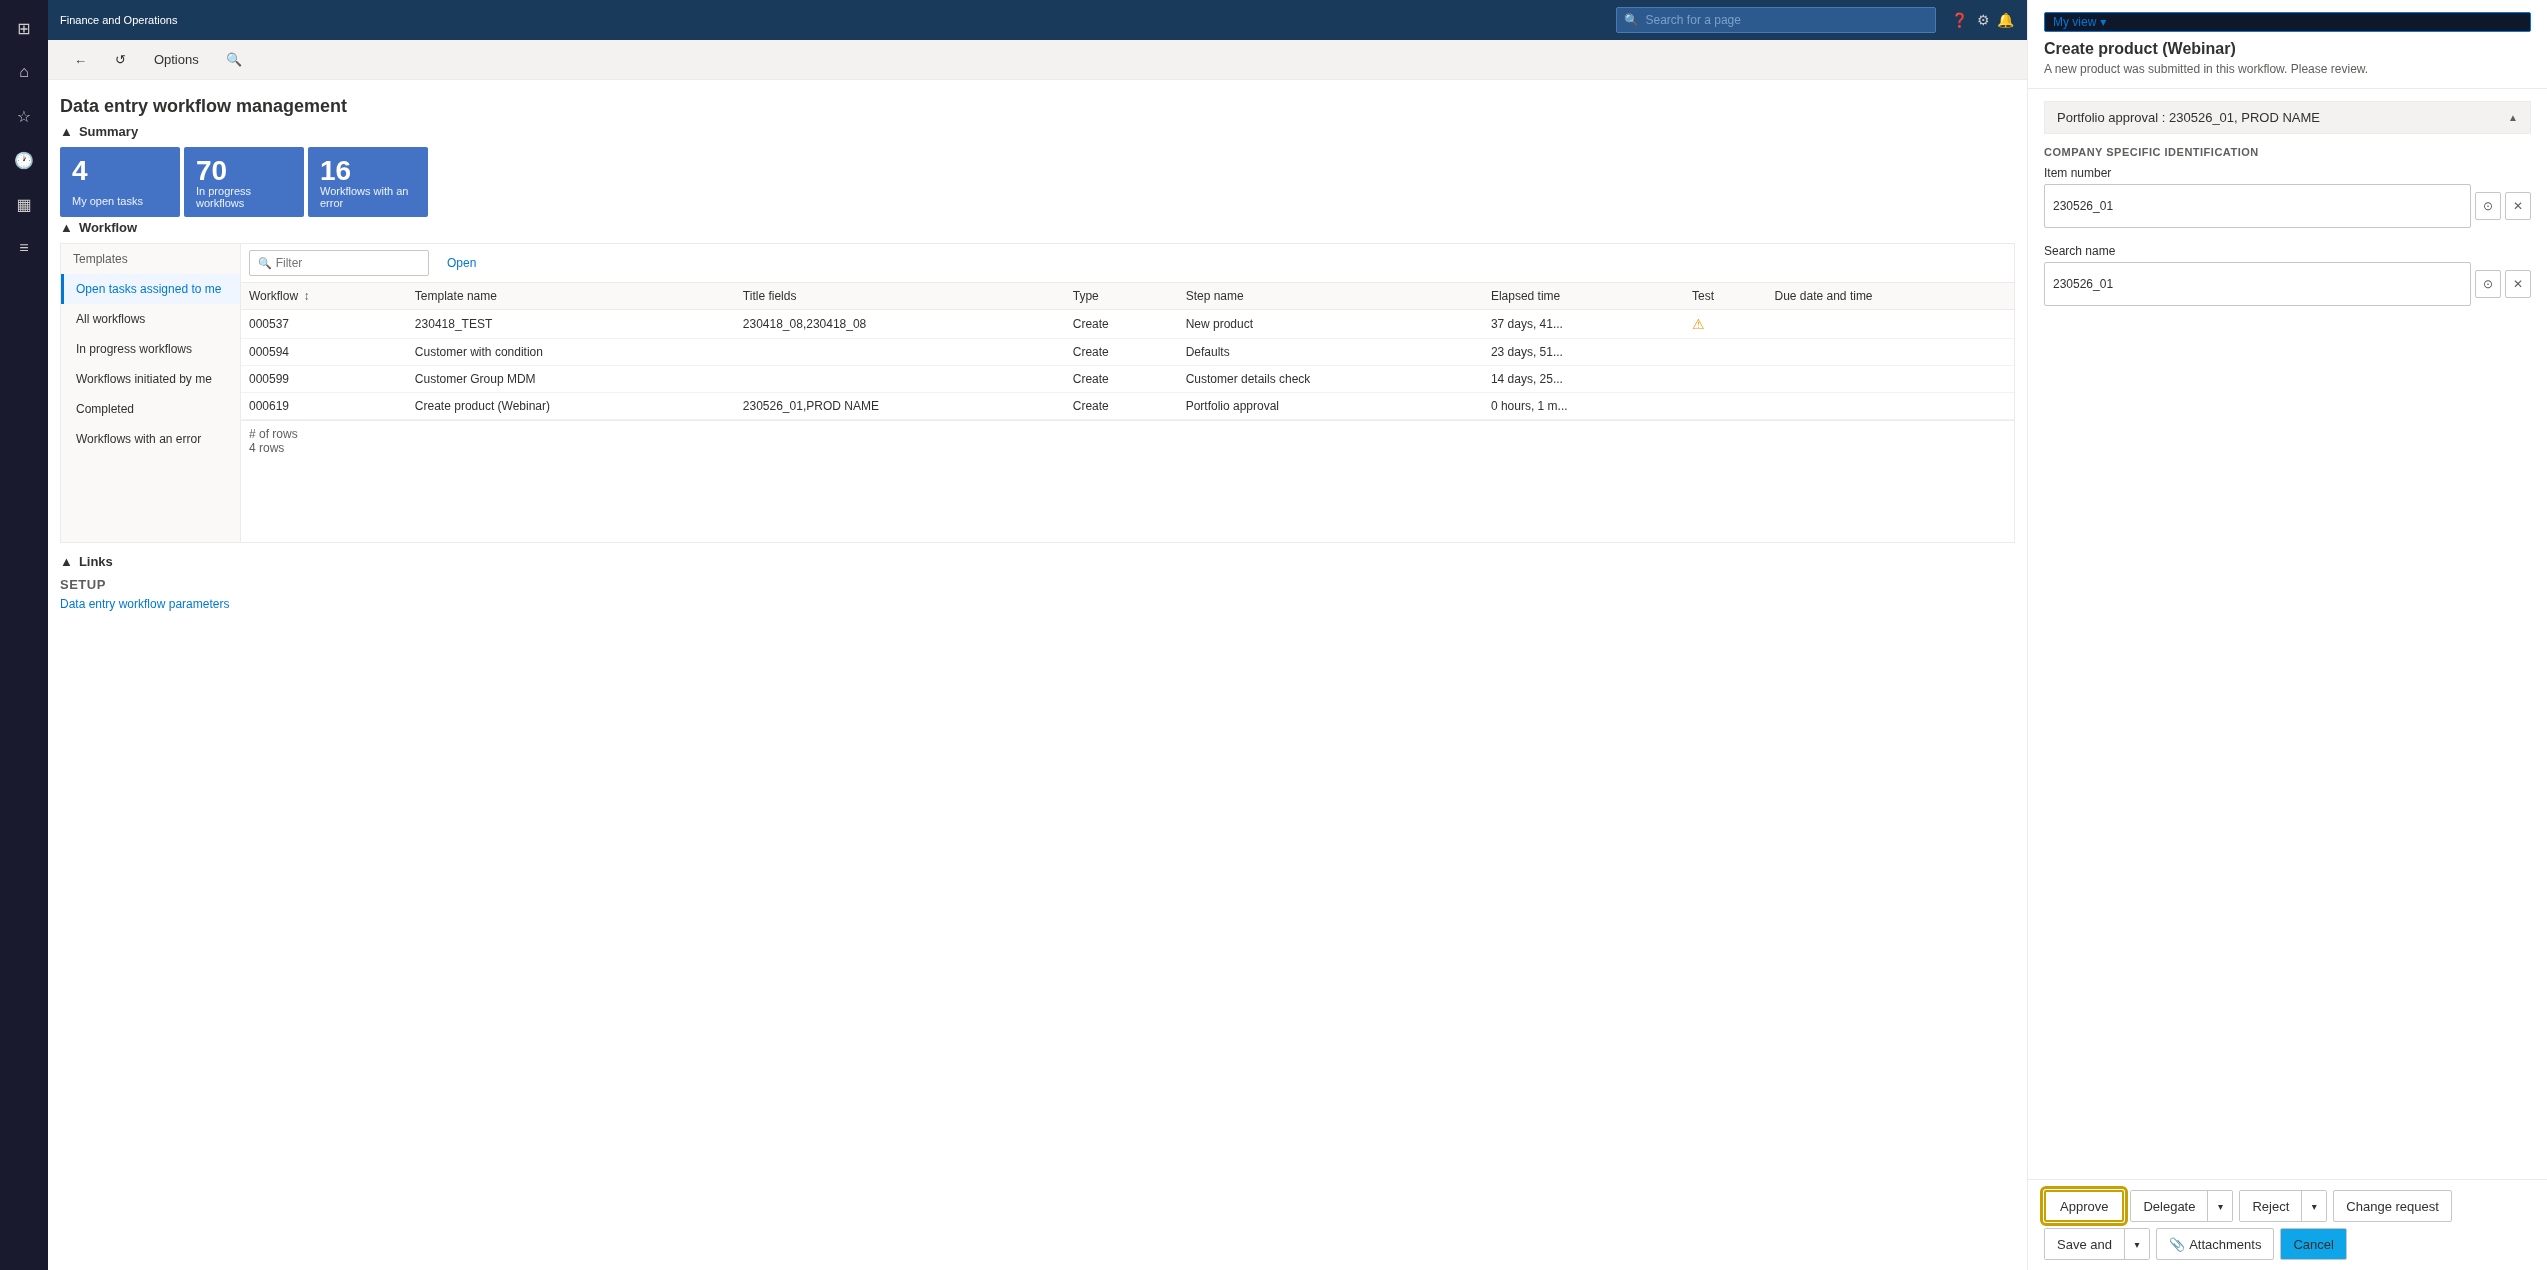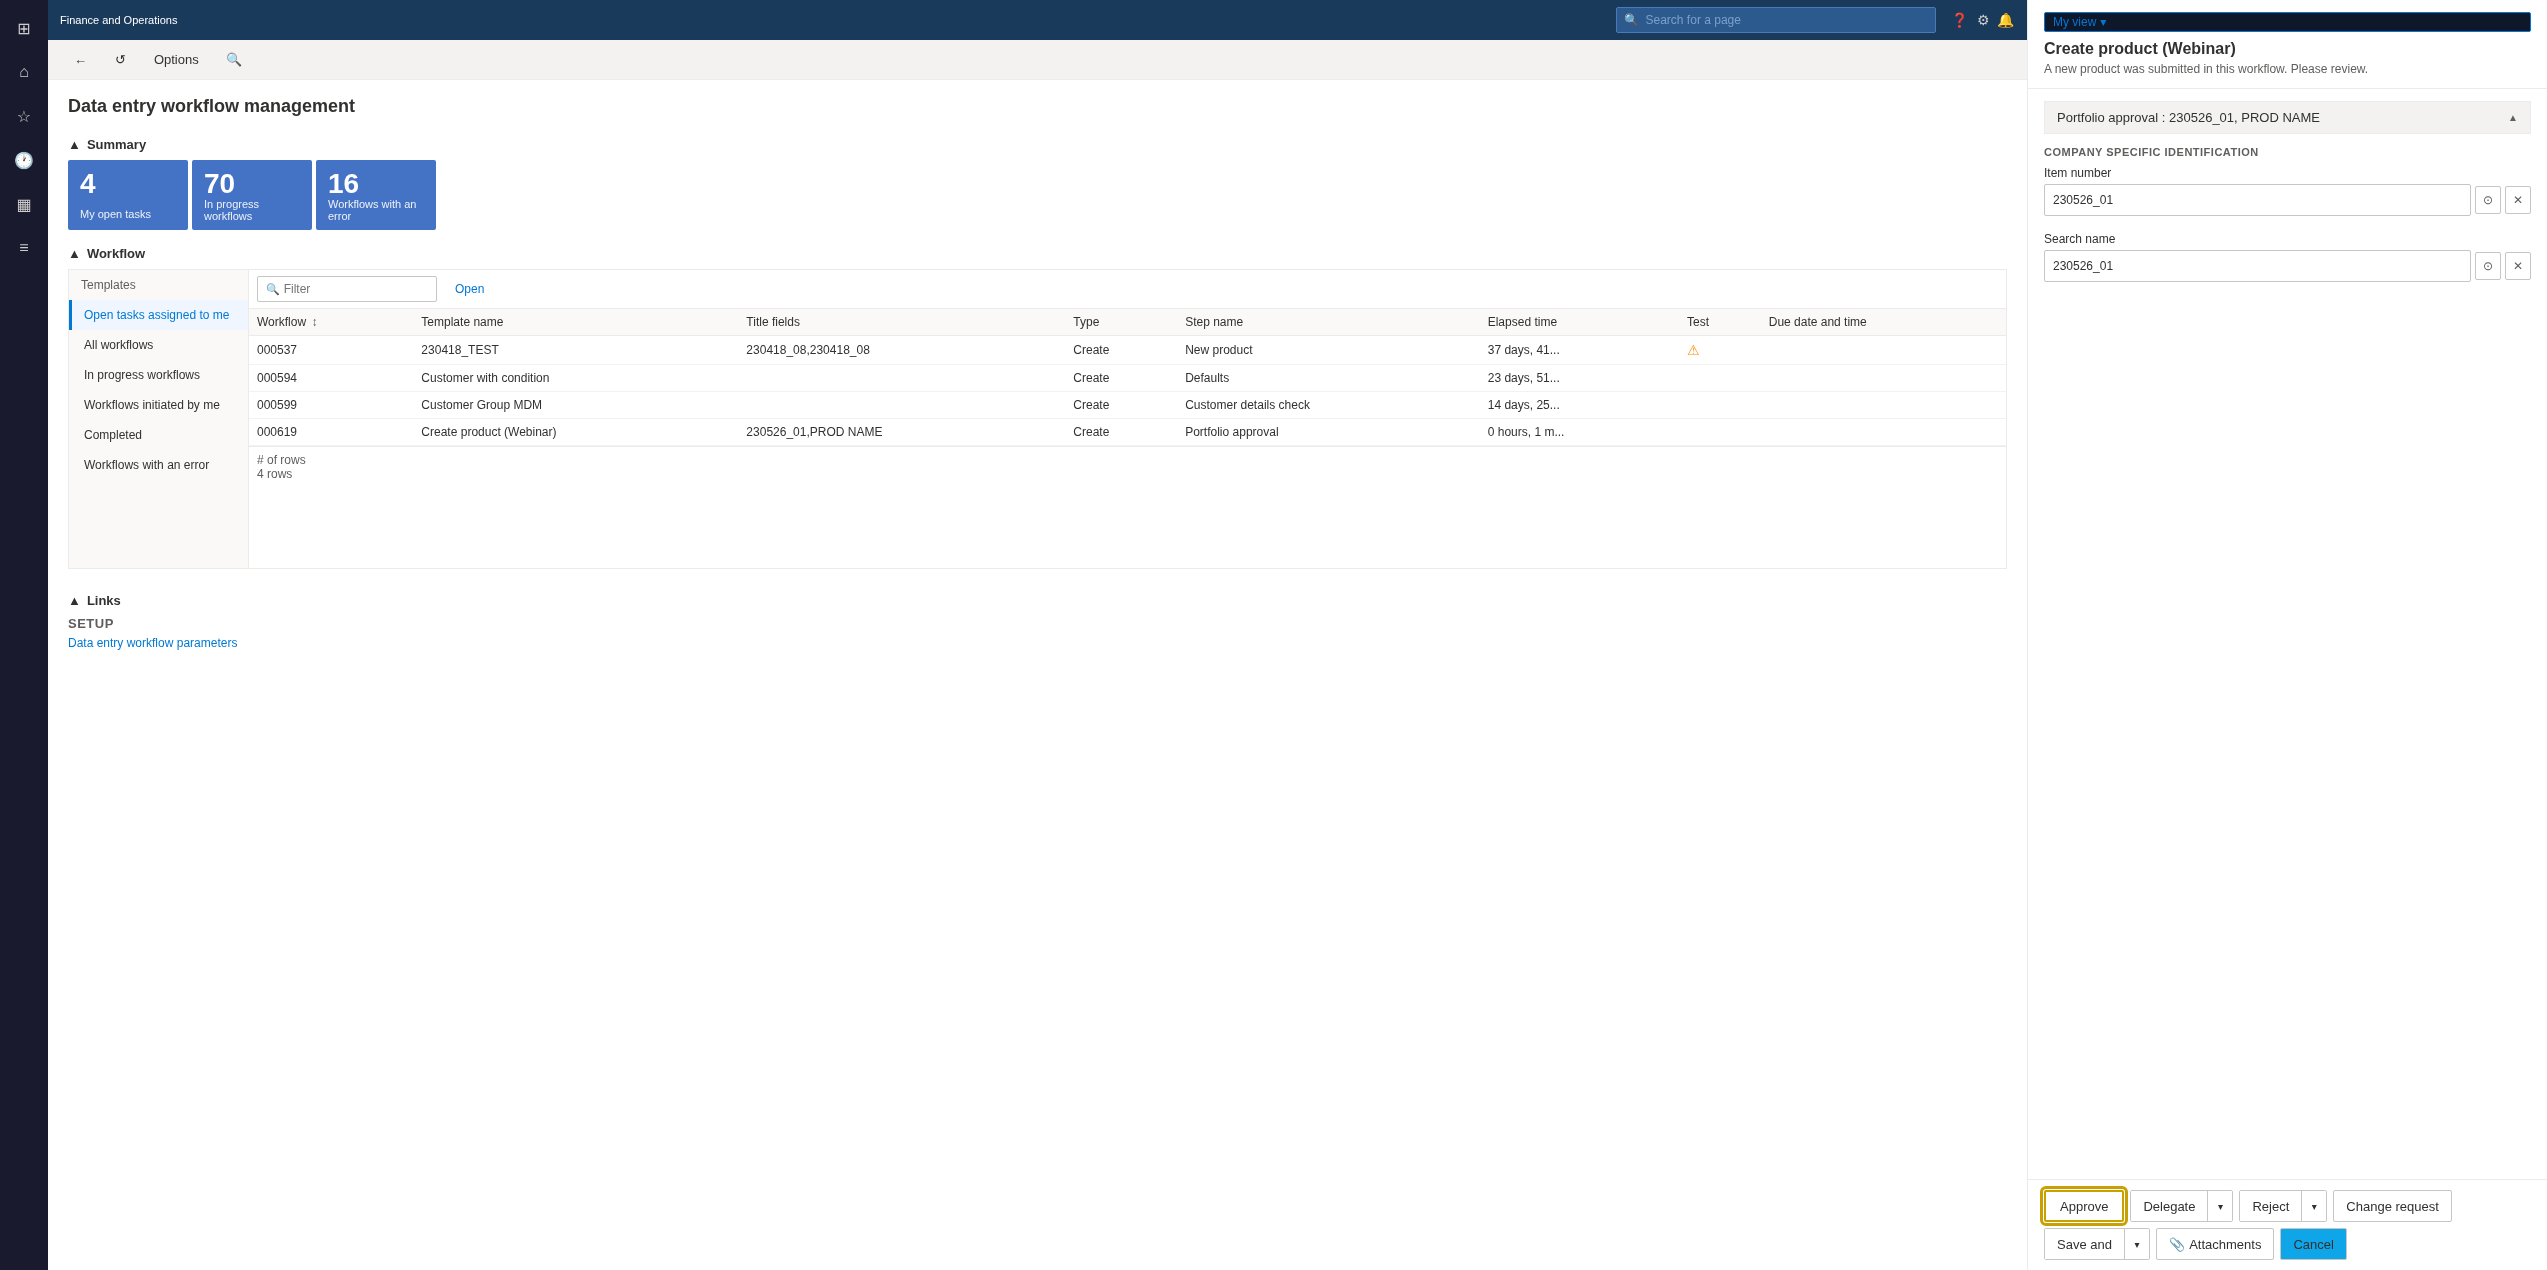--- a/index.html
+++ b/index.html
@@ -94,25 +94,25 @@
       display: flex;
       align-items: center;
       gap: 4px;
       border-radius: 2px;
     }
 
     
     .page-content {
       flex: 1;
       overflow-y: auto;
-      padding: 16px 20px;
+      padding: 16px 12px;
       background: white;
       display: flex;
       flex-direction: column;
-      gap: 16px;
+      gap: 3px;
     }
 
     .page-title {
       font-size: 18px;
       font-weight: 600;
       color: #323130;
       margin-bottom: 4px;
     }
 
     
@@ -350,21 +350,21 @@
       color: #323130;
       margin-bottom: 4px;
     }
     .field-input-wrapper {
       display: flex;
       align-items: center;
       gap: 4px;
     }
     .field-input {
       flex: 1;
-      height: 32px;
+      height: 44px;
       border: 1px solid #c8c6c4;
       border-radius: 2px;
       padding: 0 8px;
       font-size: 12px;
       color: #323130;
       outline: none;
     }
     .field-btn {
       width: 26px;
       height: 28px;

